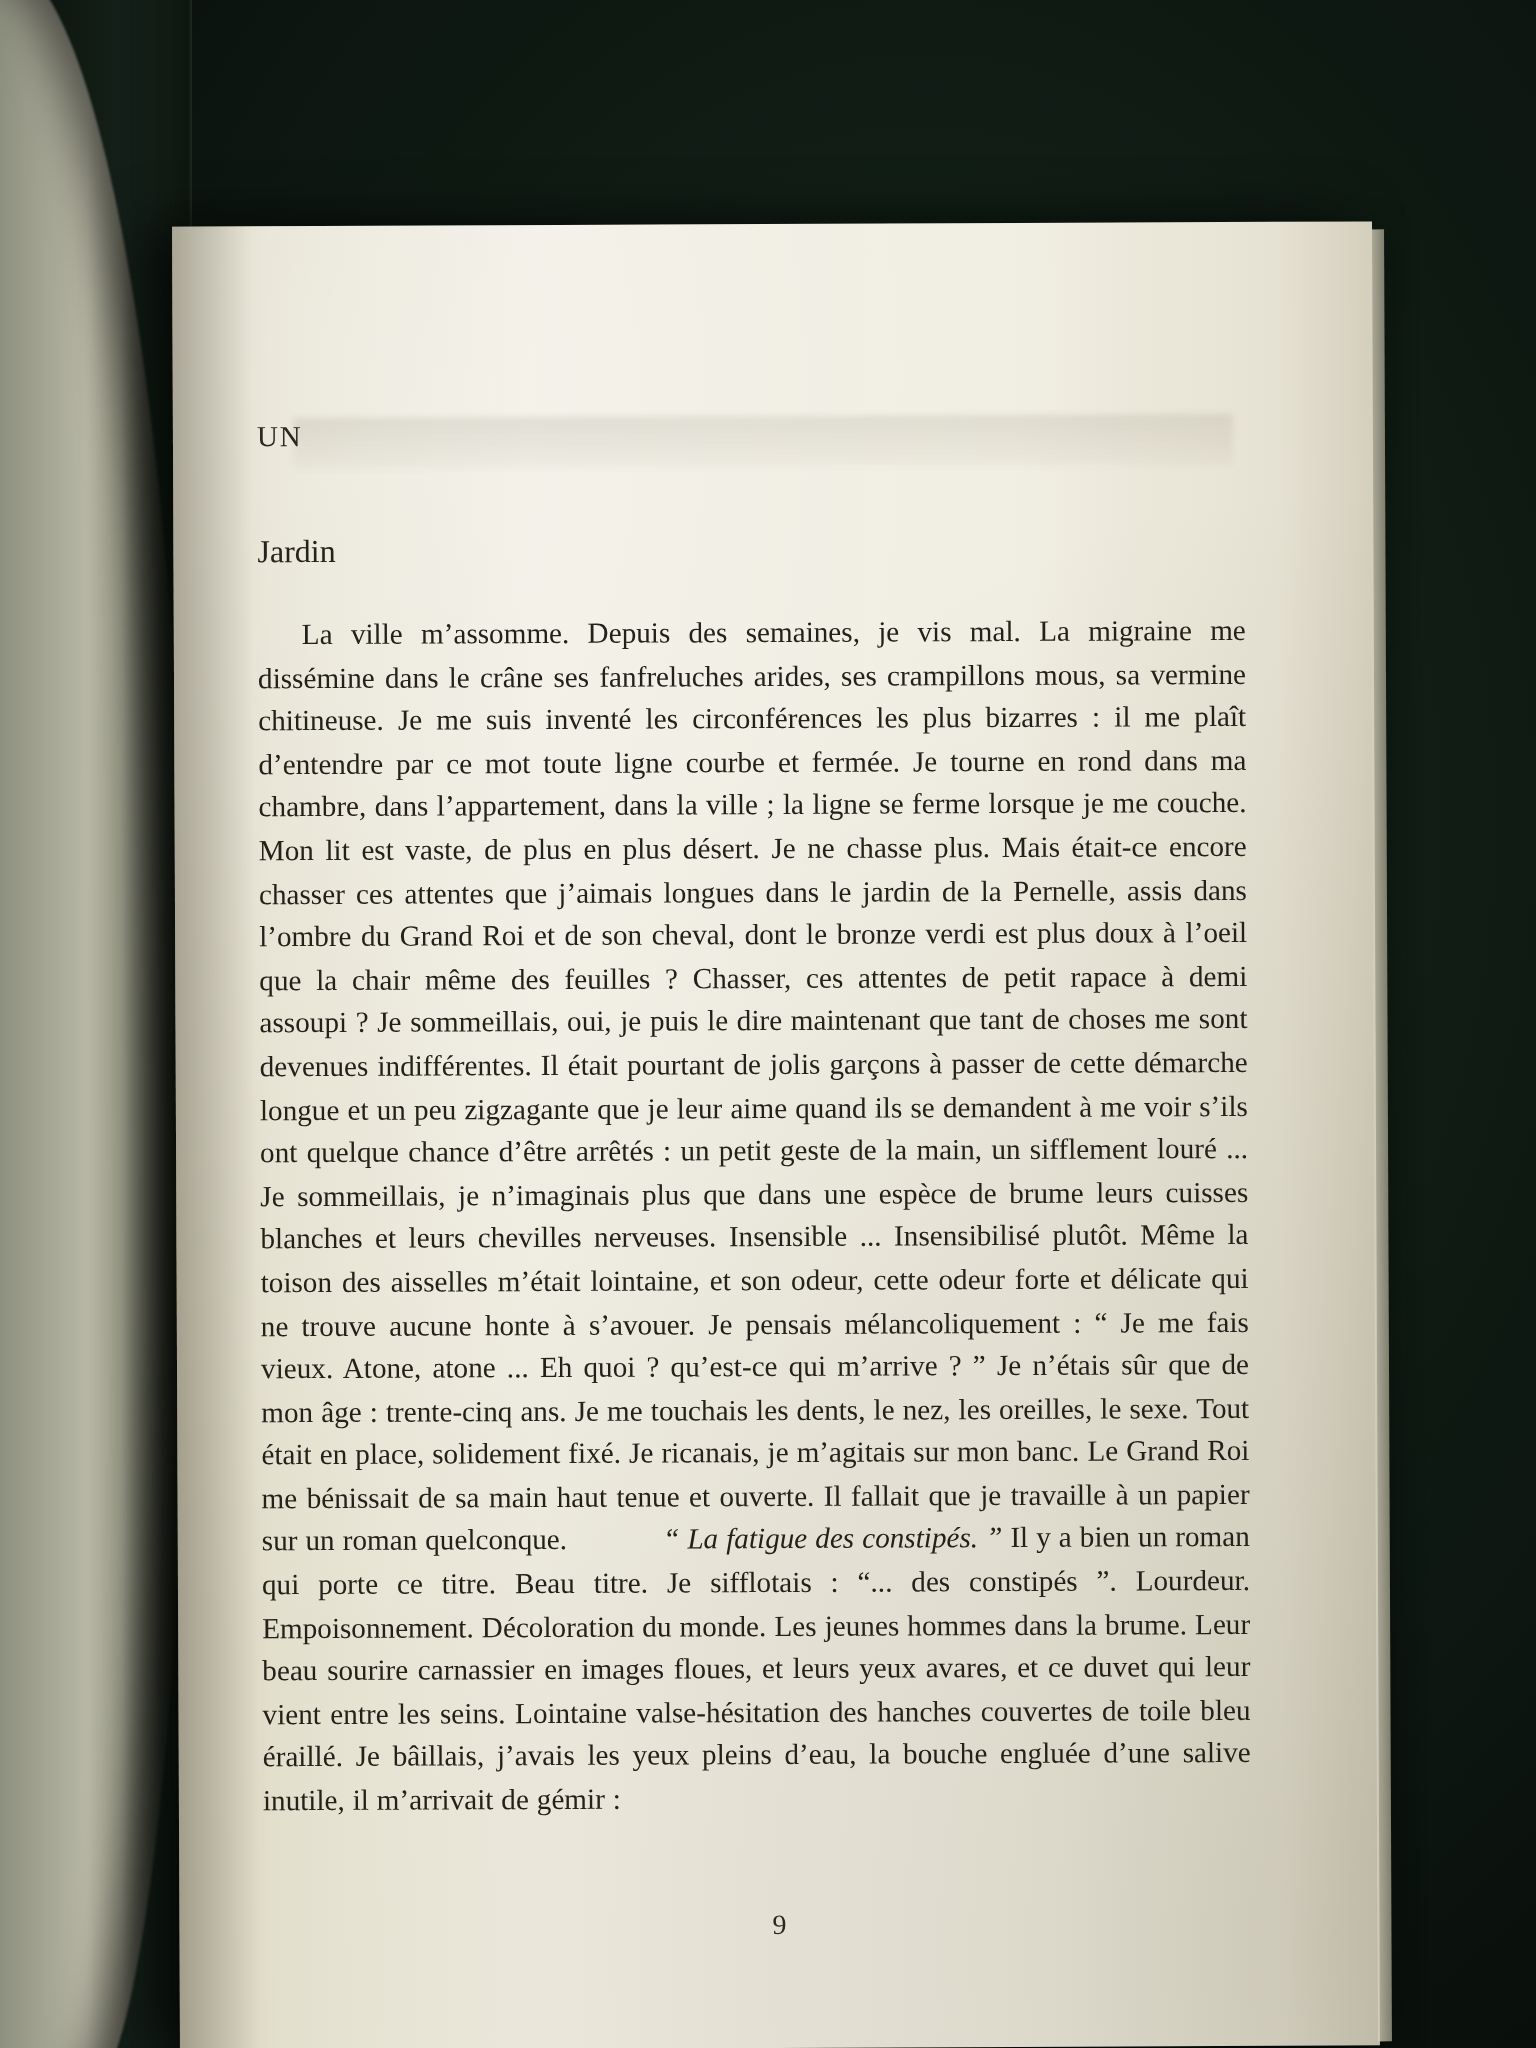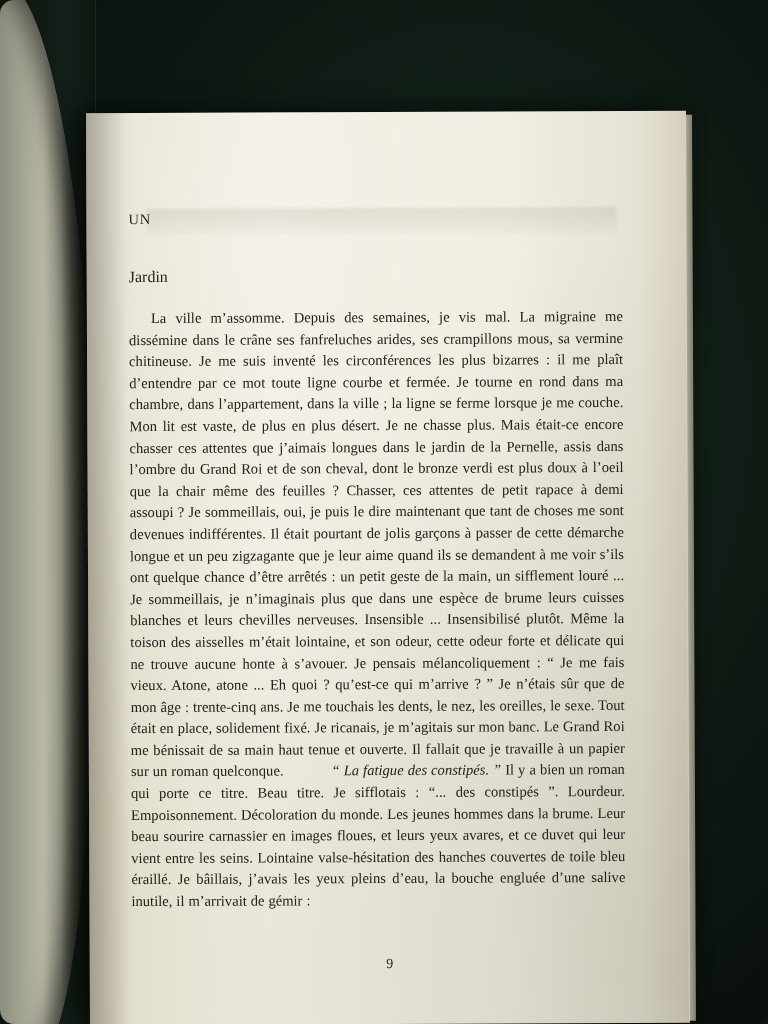--- a/index.html
+++ b/index.html
@@ -15,21 +15,20 @@
   }
 
   
   .scene {
     position: relative;
     width: 768px;
     height: 1024px;
     background:
       radial-gradient(ellipse at 60% 40%, #16281d 0%, #0c140f 70%, #070b08 100%);
     overflow: hidden;
-    border-radius: 14px;
   }
 
   
   .spine-shadow {
     position: absolute;
     left: 0;
     top: 0;
     width: 96px;
     height: 1024px;
     background: linear-gradient(to right, #0a110c 0%, #101a13 40%, #14201a 70%, #1b2a20 100%);

